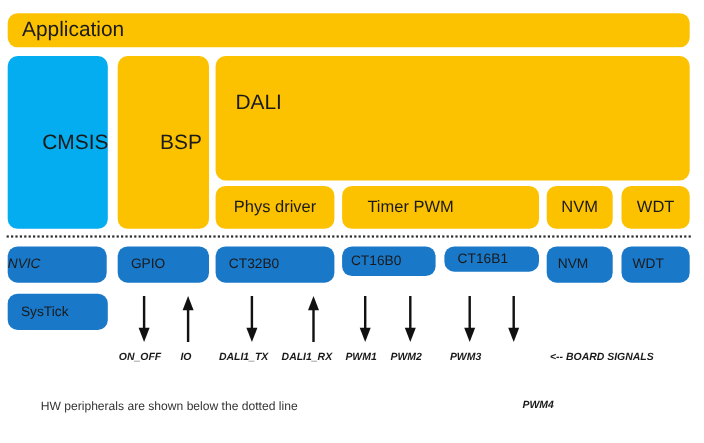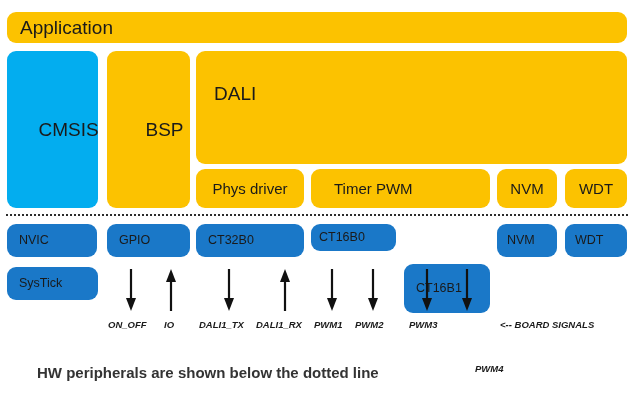--- a/index.html
+++ b/index.html
@@ -63,24 +63,23 @@
     font-style: italic;
     font-weight: bold;
     color: #1a1a1a;
     white-space: nowrap;
     line-height: 1;
   }
   #caption {
     position: absolute;
     left: 37px;
     top: 364px;
-    font-size: 15px;
+    font-size: 11px;
     color: #333333;
     white-space: nowrap;
-    font-weight: bold;
   }
 </style>
 </head>
 <body>
 
 <div id="diagram">
 
   <div class="box amber lefty" style="left:7px; top:12px; width:620px; height:31px;">
     <span class="lbl t-app">Application</span>
   </div>
@@ -108,37 +107,37 @@
   <div class="box amber center" style="left:497px; top:169px; width:60px; height:39px;">
     <span class="lbl t-mid">NVM</span>
   </div>
 
   <div class="box amber center" style="left:565px; top:169px; width:62px; height:39px;">
     <span class="lbl t-mid">WDT</span>
   </div>
 
   <div id="divider"></div>
 
-  <div class="box dblue lefty" style="left:7px; top:224px; width:90px; height:33px; padding-left:12px;">
+  <div class="box dblue lefty" style="left:7px; top:224px; width:90px; height:33px; font-style:italic;">
     <span class="lbl t-sub">NVIC</span>
   </div>
 
   <div class="box dblue lefty" style="left:107px; top:224px; width:83px; height:33px; padding-left:12px;">
     <span class="lbl t-sub">GPIO</span>
   </div>
 
   <div class="box dblue lefty" style="left:196px; top:224px; width:108px; height:33px; padding-left:12px;">
     <span class="lbl t-sub">CT32B0</span>
   </div>
 
   <div class="box dblue lefty" style="left:311px; top:224px; width:85px; height:27px; padding-left:8px;">
     <span class="lbl t-sub">CT16B0</span>
   </div>
 
-  <div class="box dblue lefty" style="left:404px; top:224px; width:86px; height:49px; padding-left:12px;margin-top:40px;">
+  <div class="box dblue lefty" style="left:404px; top:224px; width:86px; height:23px; padding-left:12px;">
     <span class="lbl t-sub">CT16B1</span>
   </div>
 
   <div class="box dblue lefty" style="left:497px; top:224px; width:60px; height:33px; padding-left:10px;">
     <span class="lbl t-sub">NVM</span>
   </div>
 
   <div class="box dblue lefty" style="left:565px; top:224px; width:62px; height:33px; padding-left:10px;">
     <span class="lbl t-sub">WDT</span>
   </div>

